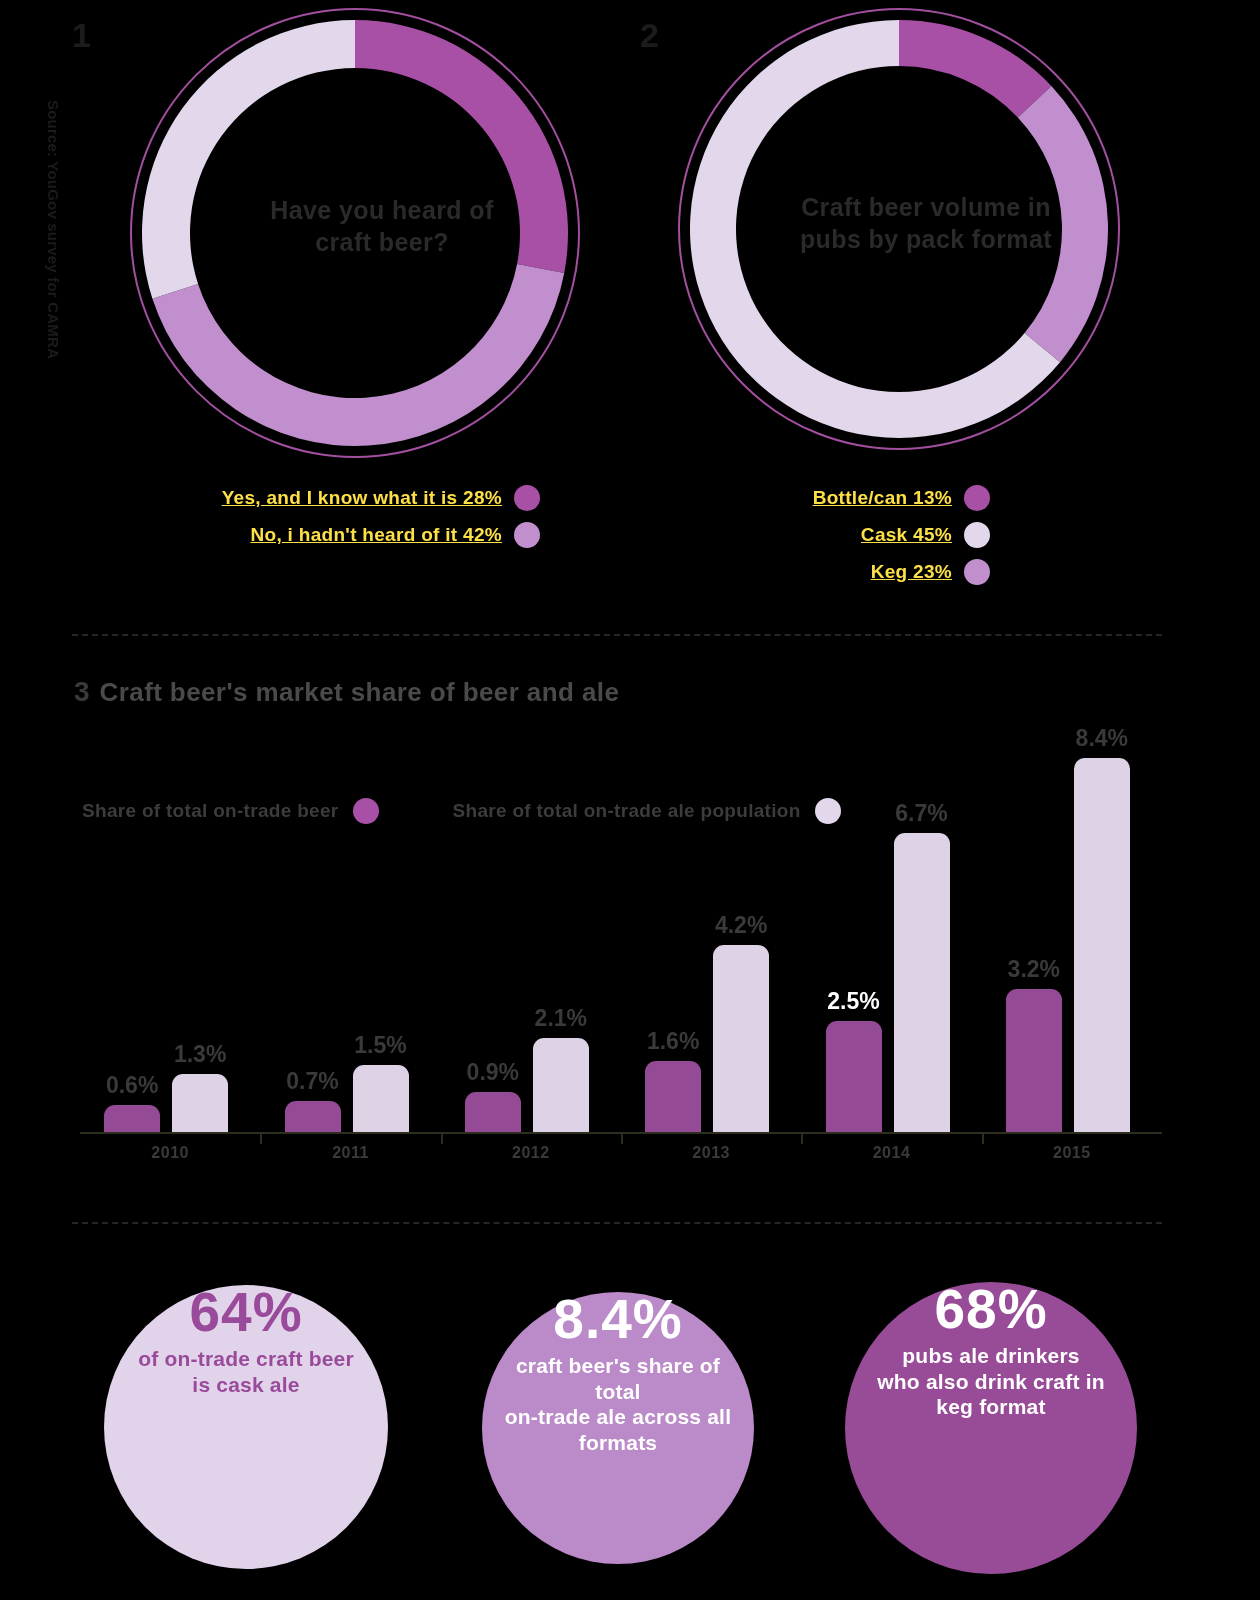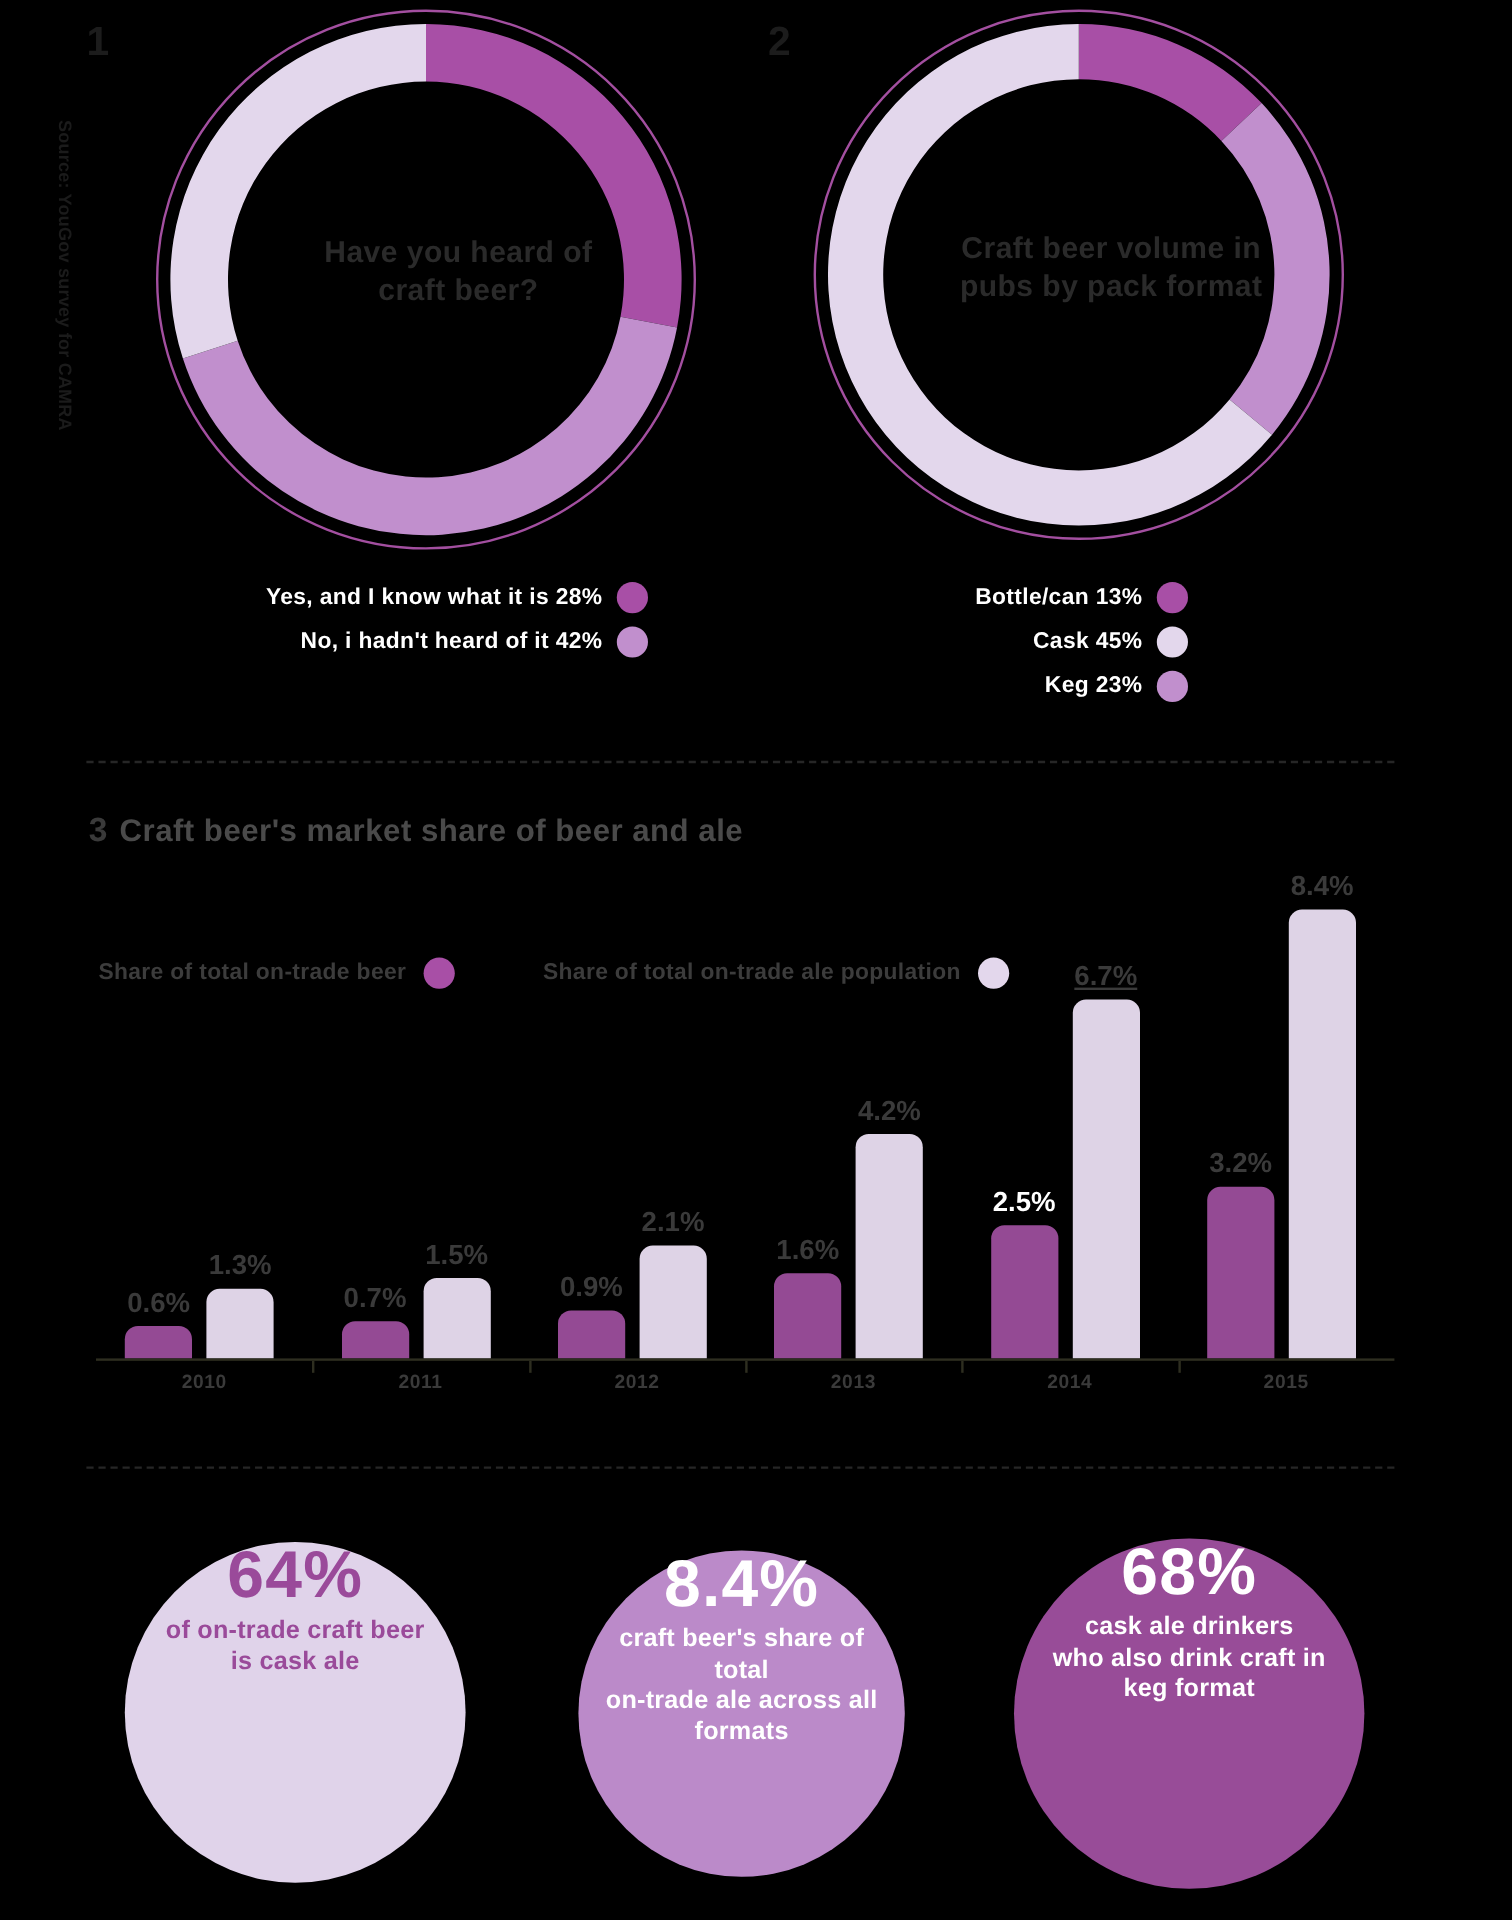--- a/index.html
+++ b/index.html
@@ -64,26 +64,27 @@
   
   .legend-block { position: absolute; }
   .legend-row {
     display: flex;
     align-items: center;
     justify-content: flex-end;
     margin-bottom: 11px;
     gap: 12px;
   }
   .legend-label {
-    color: #ffffff;
+    color: #fde047;
     font-size: 19px;
     font-weight: bold;
     font-family: "Liberation Sans Narrow", "Liberation Sans", sans-serif;
     letter-spacing: .3px;
     white-space: nowrap;
+    text-decoration: underline;
   }
   .legend-dot {
     width: 26px; height: 26px;
     border-radius: 50%;
     flex: 0 0 auto;
   }
 
   
   .sep {
     position: absolute;
@@ -295,21 +296,21 @@
         <div class="bar-value" style="left: 370.833px; width: 84px; bottom: 46.1087px;">0.9%</div>
         <div class="bar" style="left: 452.833px; width: 56px; height: 93.587px; background: rgb(222, 211, 230);"></div>
         <div class="bar-value" style="left: 438.833px; width: 84px; bottom: 99.587px;">2.1%</div>
         <div class="bar" style="left: 565.167px; width: 56px; height: 71.3043px; background: rgb(148, 74, 148);"></div>
         <div class="bar-value" style="left: 551.167px; width: 84px; bottom: 77.3043px;">1.6%</div>
         <div class="bar" style="left: 633.167px; width: 56px; height: 187.174px; background: rgb(222, 211, 230);"></div>
         <div class="bar-value" style="left: 619.167px; width: 84px; bottom: 193.174px;">4.2%</div>
         <div class="bar" style="left: 745.5px; width: 56px; height: 111.413px; background: rgb(148, 74, 148);"></div>
         <div class="bar-value hl" style="left: 731.5px; width: 84px; bottom: 117.413px;">2.5%</div>
         <div class="bar" style="left: 813.5px; width: 56px; height: 298.587px; background: rgb(222, 211, 230);"></div>
-        <div class="bar-value" style="left: 799.5px; width: 84px; bottom: 304.587px; text-decoration: underline;">6.7%</div>
+        <div class="bar-value" style="left: 799.5px; width: 84px; bottom: 304.587px;">6.7%</div>
         <div class="bar" style="left: 925.833px; width: 56px; height: 142.609px; background: rgb(148, 74, 148);"></div>
         <div class="bar-value" style="left: 911.833px; width: 84px; bottom: 148.609px;">3.2%</div>
         <div class="bar" style="left: 993.833px; width: 56px; height: 374.348px; background: rgb(222, 211, 230);"></div>
         <div class="bar-value" style="left: 979.833px; width: 84px; bottom: 380.348px;">8.4%</div>
       </div>
     <div class="axis-line" style="top:432px;"></div>
     <div id="ticks-layer">
         <div class="axis-tick" style="left: 180.333px; top: 434px;"></div>
         <div class="axis-tick" style="left: 360.667px; top: 434px;"></div>
         <div class="axis-tick" style="left: 541px; top: 434px;"></div>
@@ -341,19 +342,19 @@
     <div class="stat-desc">
         <div>craft beer's share of total</div>
         <div>on-trade ale across all</div>
         <div>formats</div>
       </div>
   </div>
 
   <div class="stat-circle" id="stat-2" style="left: 845px; top: 1282px; width: 292px; height: 292px; background: rgb(152, 76, 152); color: rgb(255, 255, 255);">
     <div class="stat-big" style="color: rgb(255, 255, 255);">68%</div>
     <div class="stat-desc">
-        <div>cask ale drinkers</div>
+        <div>pubs ale drinkers</div>
         <div>who also drink craft in</div>
         <div>keg format</div>
       </div>
   </div>
 
 </div>
 
 </body></html>

